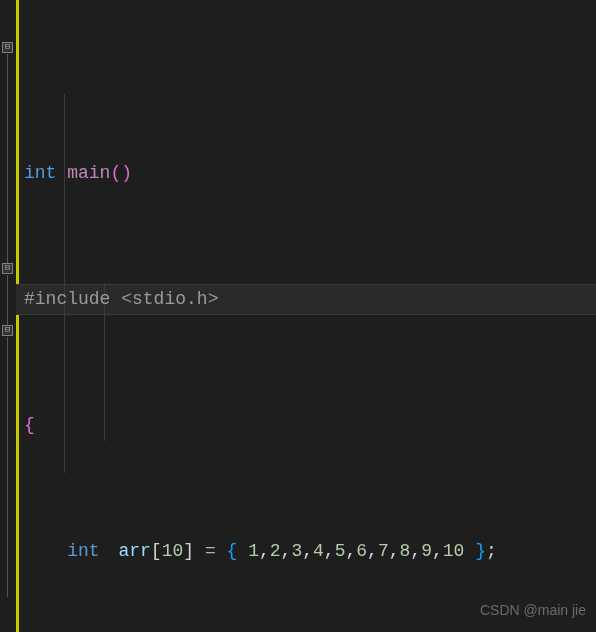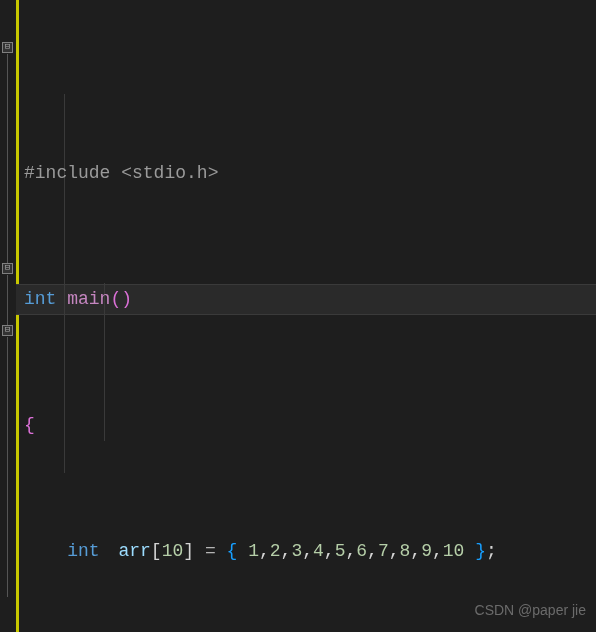--- a/index.html
+++ b/index.html
@@ -116,23 +116,23 @@
   <div class="code-area">
     <div class="margin-bar"></div>
     <div class="cursor-line" style="top:283.5px;"></div>
     <div class="code">
       
       <div class="indent-guides">
         <div class="iguide" style="left:48px; top:94px; height:379px;"></div>
         <div class="iguide" style="left:88px; top:283px; height:158px;"></div>
       </div>
 
+      <div class="line"><span class="kw">int </span><span class="fnmain">main</span><span class="brace">()</span></div>
+
       <div class="line"><span class="pp">#include </span><span class="pp">&lt;stdio.h&gt;</span></div>
-
-      <div class="line"><span class="kw">int </span><span class="fnmain">main</span><span class="brace">()</span></div>
 
       <div class="line"><span class="brace">{</span></div>
 
       <div class="line"><span>    </span><span class="kw">int </span><span class="id">arr</span><span class="plain">[</span><span class="num">10</span><span class="plain">]</span><span> </span><span class="op">=</span><span> </span><span class="brace2">{</span><span> </span><span class="num">1</span><span class="plain">,</span><span class="num">2</span><span class="plain">,</span><span class="num">3</span><span class="plain">,</span><span class="num">4</span><span class="plain">,</span><span class="num">5</span><span class="plain">,</span><span class="num">6</span><span class="plain">,</span><span class="num">7</span><span class="plain">,</span><span class="num">8</span><span class="plain">,</span><span class="num">9</span><span class="plain">,</span><span class="num">10</span><span> </span><span class="brace2">}</span><span class="plain">;</span></div>
 
       
 
       
 
       
@@ -157,13 +157,13 @@
 
       
 
       
 
       
     </div>
   </div>
 </div>
 
-<div class="watermark">CSDN @paper jie</div>
+<div class="watermark">CSDN @main jie</div>
 
 </body></html>

